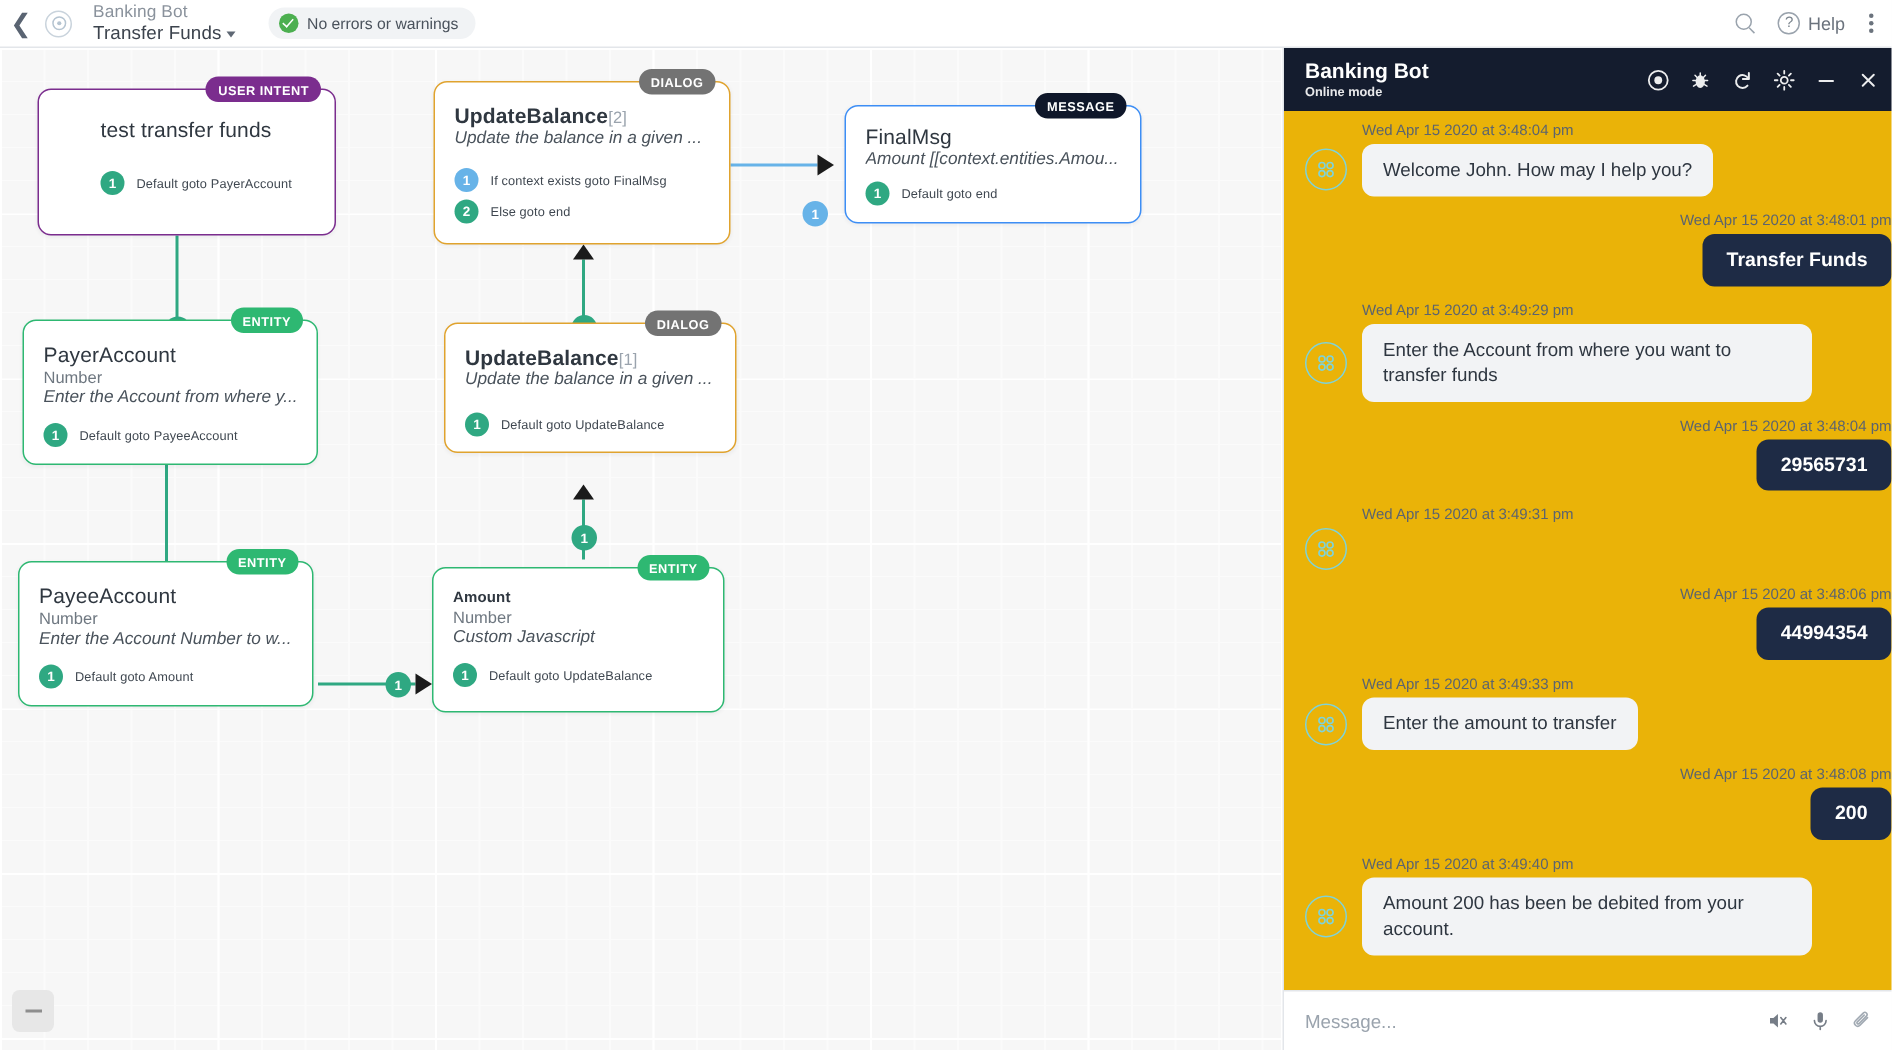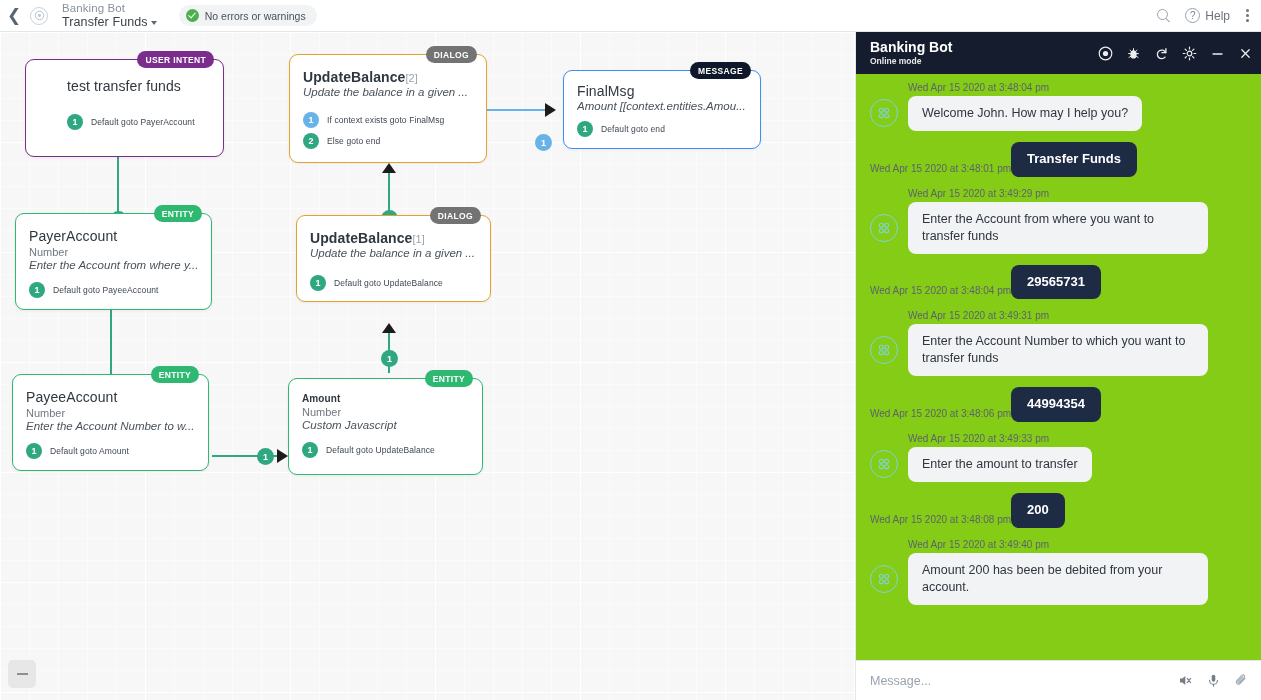--- a/index.html
+++ b/index.html
@@ -174,39 +174,39 @@
     height: 42px; background: #141c2e; color: #fff;
     display: flex; align-items: center; padding: 0 8px 0 14px; flex: none;
   }
   .chat-title { font-size: 14px; font-weight: bold; line-height: 1.1; }
   .chat-subtitle { font-size: 8.5px; font-weight: bold; opacity: .9; margin-top: 1px; }
   .chat-icons { margin-left: auto; display: flex; align-items: center; gap: 13px; }
   .ci { color: #fff; opacity: .92; cursor: pointer; display: flex; align-items: center; }
 
   .chat-body {
     flex: 1; overflow: hidden; padding: 8px 0 0 14px;
-    background: #84cc16;
+    background: #eab308;
   }
   .msg-row { margin-bottom: 11px; }
   .ts {
     font-size: 10px; color: #5c646e; margin-bottom: 3px;
   }
   .bot-line { display: flex; align-items: center; gap: 10px; }
   .avatar-ring {
     width: 28px; height: 28px; border-radius: 50%;
     border: 1.3px solid #7fd3d9; flex: none;
     display: flex; align-items: center; justify-content: center;
   }
   .avatar-ring svg { display: block; }
   .bubble-bot {
     background: #f2f3f5; color: #2e3640;
     border-radius: 8px; padding: 9px 14px;
     font-size: 12.5px; line-height: 1.35; max-width: 300px;
   }
-  .user-row { display: flex; flex-direction: row; align-items: flex-end; }
+  .user-row { display: flex; flex-direction: column; align-items: flex-end; }
   .bubble-user {
     background: #1e2b45; color: #fff;
     border-radius: 8px; padding: 9px 16px;
     font-size: 13px; font-weight: bold; line-height: 1.3;
   }
   .ts-right { text-align: right; }
   .ts-indent { margin-left: 38px; }
 
   .chat-input {
     height: 40px; border-top: 1px solid #e3e6ea; flex: none;
@@ -481,21 +481,20 @@
       <div class="ts ts-indent">Wed Apr 15 2020 at 3:49:31 pm</div>
       <div class="bot-line">
         <div class="avatar-ring">
           <svg width="16" height="16" viewBox="0 0 16 16">
               <circle cx="5.3" cy="5.3" r="2" fill="none" stroke="#7fd3d9" stroke-width="1.1"></circle>
               <circle cx="10.7" cy="5.3" r="2" fill="none" stroke="#7fd3d9" stroke-width="1.1"></circle>
               <circle cx="5.3" cy="10.7" r="2" fill="none" stroke="#7fd3d9" stroke-width="1.1"></circle>
               <circle cx="10.7" cy="10.7" r="2" fill="none" stroke="#7fd3d9" stroke-width="1.1"></circle>
             </svg>
         </div>
-        <div class="bubble-bot">Enter the Account Number to which you want to transfer funds</div>
       </div>
     </div>
 
     <div class="msg-row user-row">
       <div class="ts ts-right">Wed Apr 15 2020 at 3:48:06 pm</div>
       <div class="bubble-user">44994354</div>
     </div>
 
     <div class="msg-row">
       <div class="ts ts-indent">Wed Apr 15 2020 at 3:49:33 pm</div>

